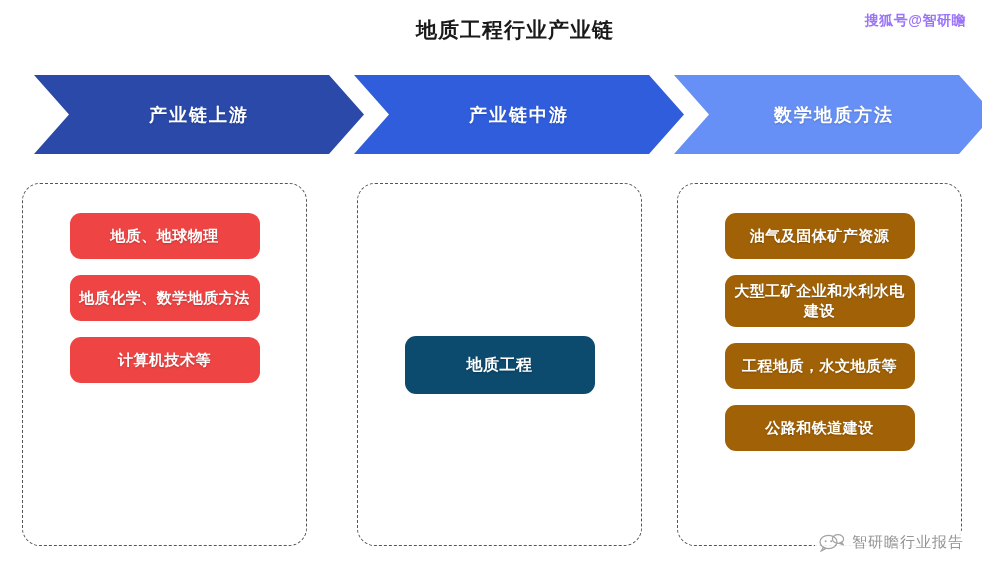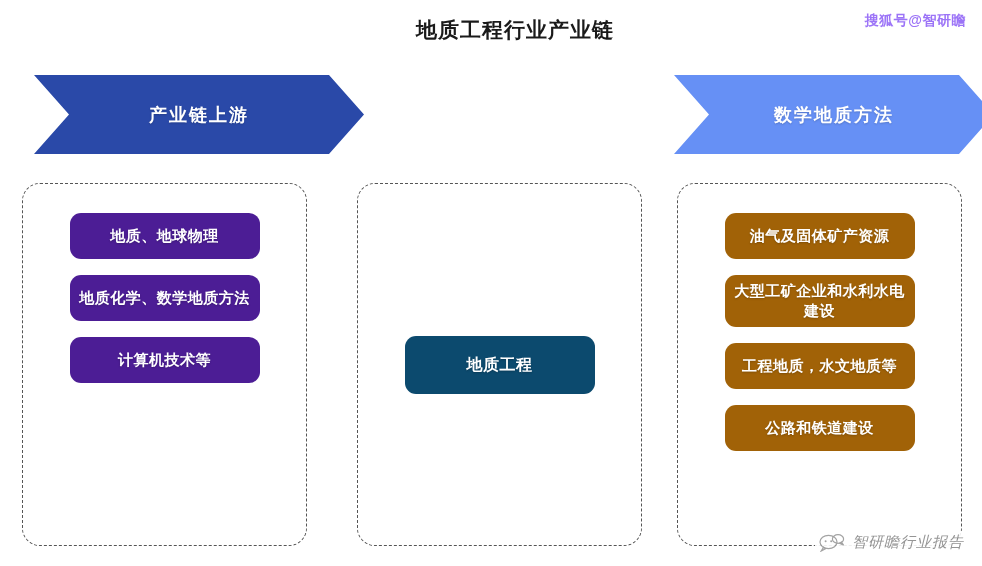--- a/index.html
+++ b/index.html
@@ -96,52 +96,54 @@
     color: #ffffff;
     font-size: 15px;
     font-weight: bold;
     line-height: 1.32;
     letter-spacing: 0.5px;
     padding: 6px 9px;
     box-sizing: border-box;
     text-shadow: 0 1px 2px rgba(0,0,0,0.22);
     margin-bottom: 16px;
   }
-  .node-up   { background: #4c1d95; }
+  .node-up   { background: #ef4444; }
   .node-mid  { background: #0c4a6e; width: 190px; min-height: 58px; margin-bottom: 0; font-size: 16px; }
   .node-down { background: #a16207; }
   .node:last-child { margin-bottom: 0; }
 
   
   .watermark-bottom {
     position: absolute;
     right: 14px;
     bottom: 12px;
     display: flex;
     align-items: center;
     gap: 7px;
     color: #8a8a8a;
     font-size: 15px;
     letter-spacing: 1px;
     opacity: 0.9;
     background: #ffffff;
     padding: 2px 4px;
-    font-style: italic;
   }
   .wm-icon { display: block; }
 </style>
 </head>
 <body>
 
 <div class="page-title">地质工程行业产业链</div>
 <div class="watermark-top">搜狐号@智研瞻</div>
 
 <div class="banner-row">
   <div class="banner banner-1">
     <span>产业链上游</span>
+  </div>
+  <div class="banner banner-2">
+    <span>产业链中游</span>
   </div>
   <div class="banner banner-3">
     <span>数学地质方法</span>
   </div>
 </div>
 
 <div class="col col-left">
   <div class="node node-up">地质、地球物理</div>
   <div class="node node-up">地质化学、数学地质方法</div>
   <div class="node node-up">计算机技术等</div>

